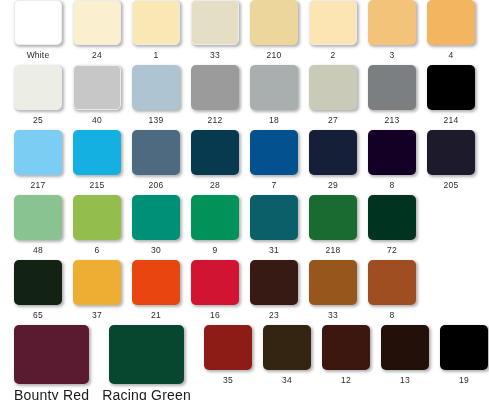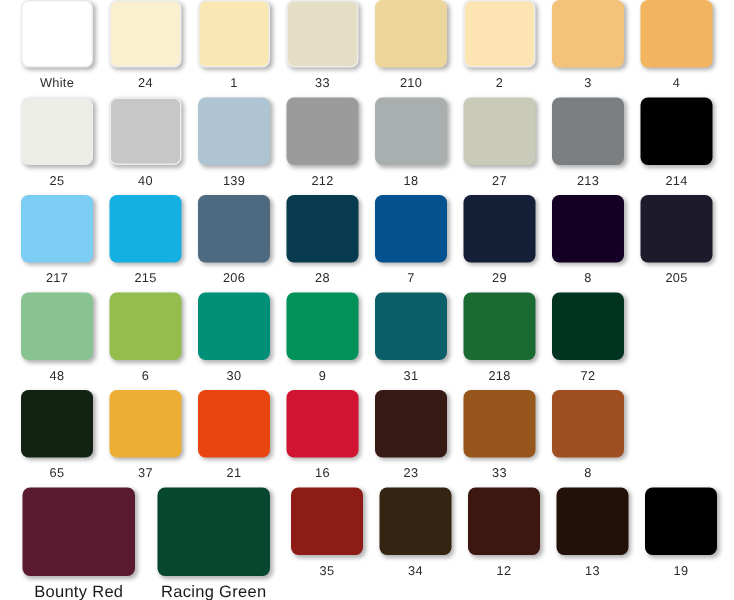--- a/index.html
+++ b/index.html
@@ -63,21 +63,21 @@
   .swatch-cell.named {
     width: 70px;
     margin-right: 13px;
   }
   .swatch-cell.named .swatch-chip {
     width: 62px;
     height: 59px;
     border-radius: 5px;
   }
   .swatch-cell.named .swatch-label {
-    font-size: 11px;
+    font-size: 14px;
     color: #1a1a1a;
     margin-top: 6px;
   }
   .swatch-cell.named.wide2 {
     width: 96px;
   }
   .swatch-cell.named.wide2 .swatch-chip {
     width: 75px;
     height: 59px;
   }

